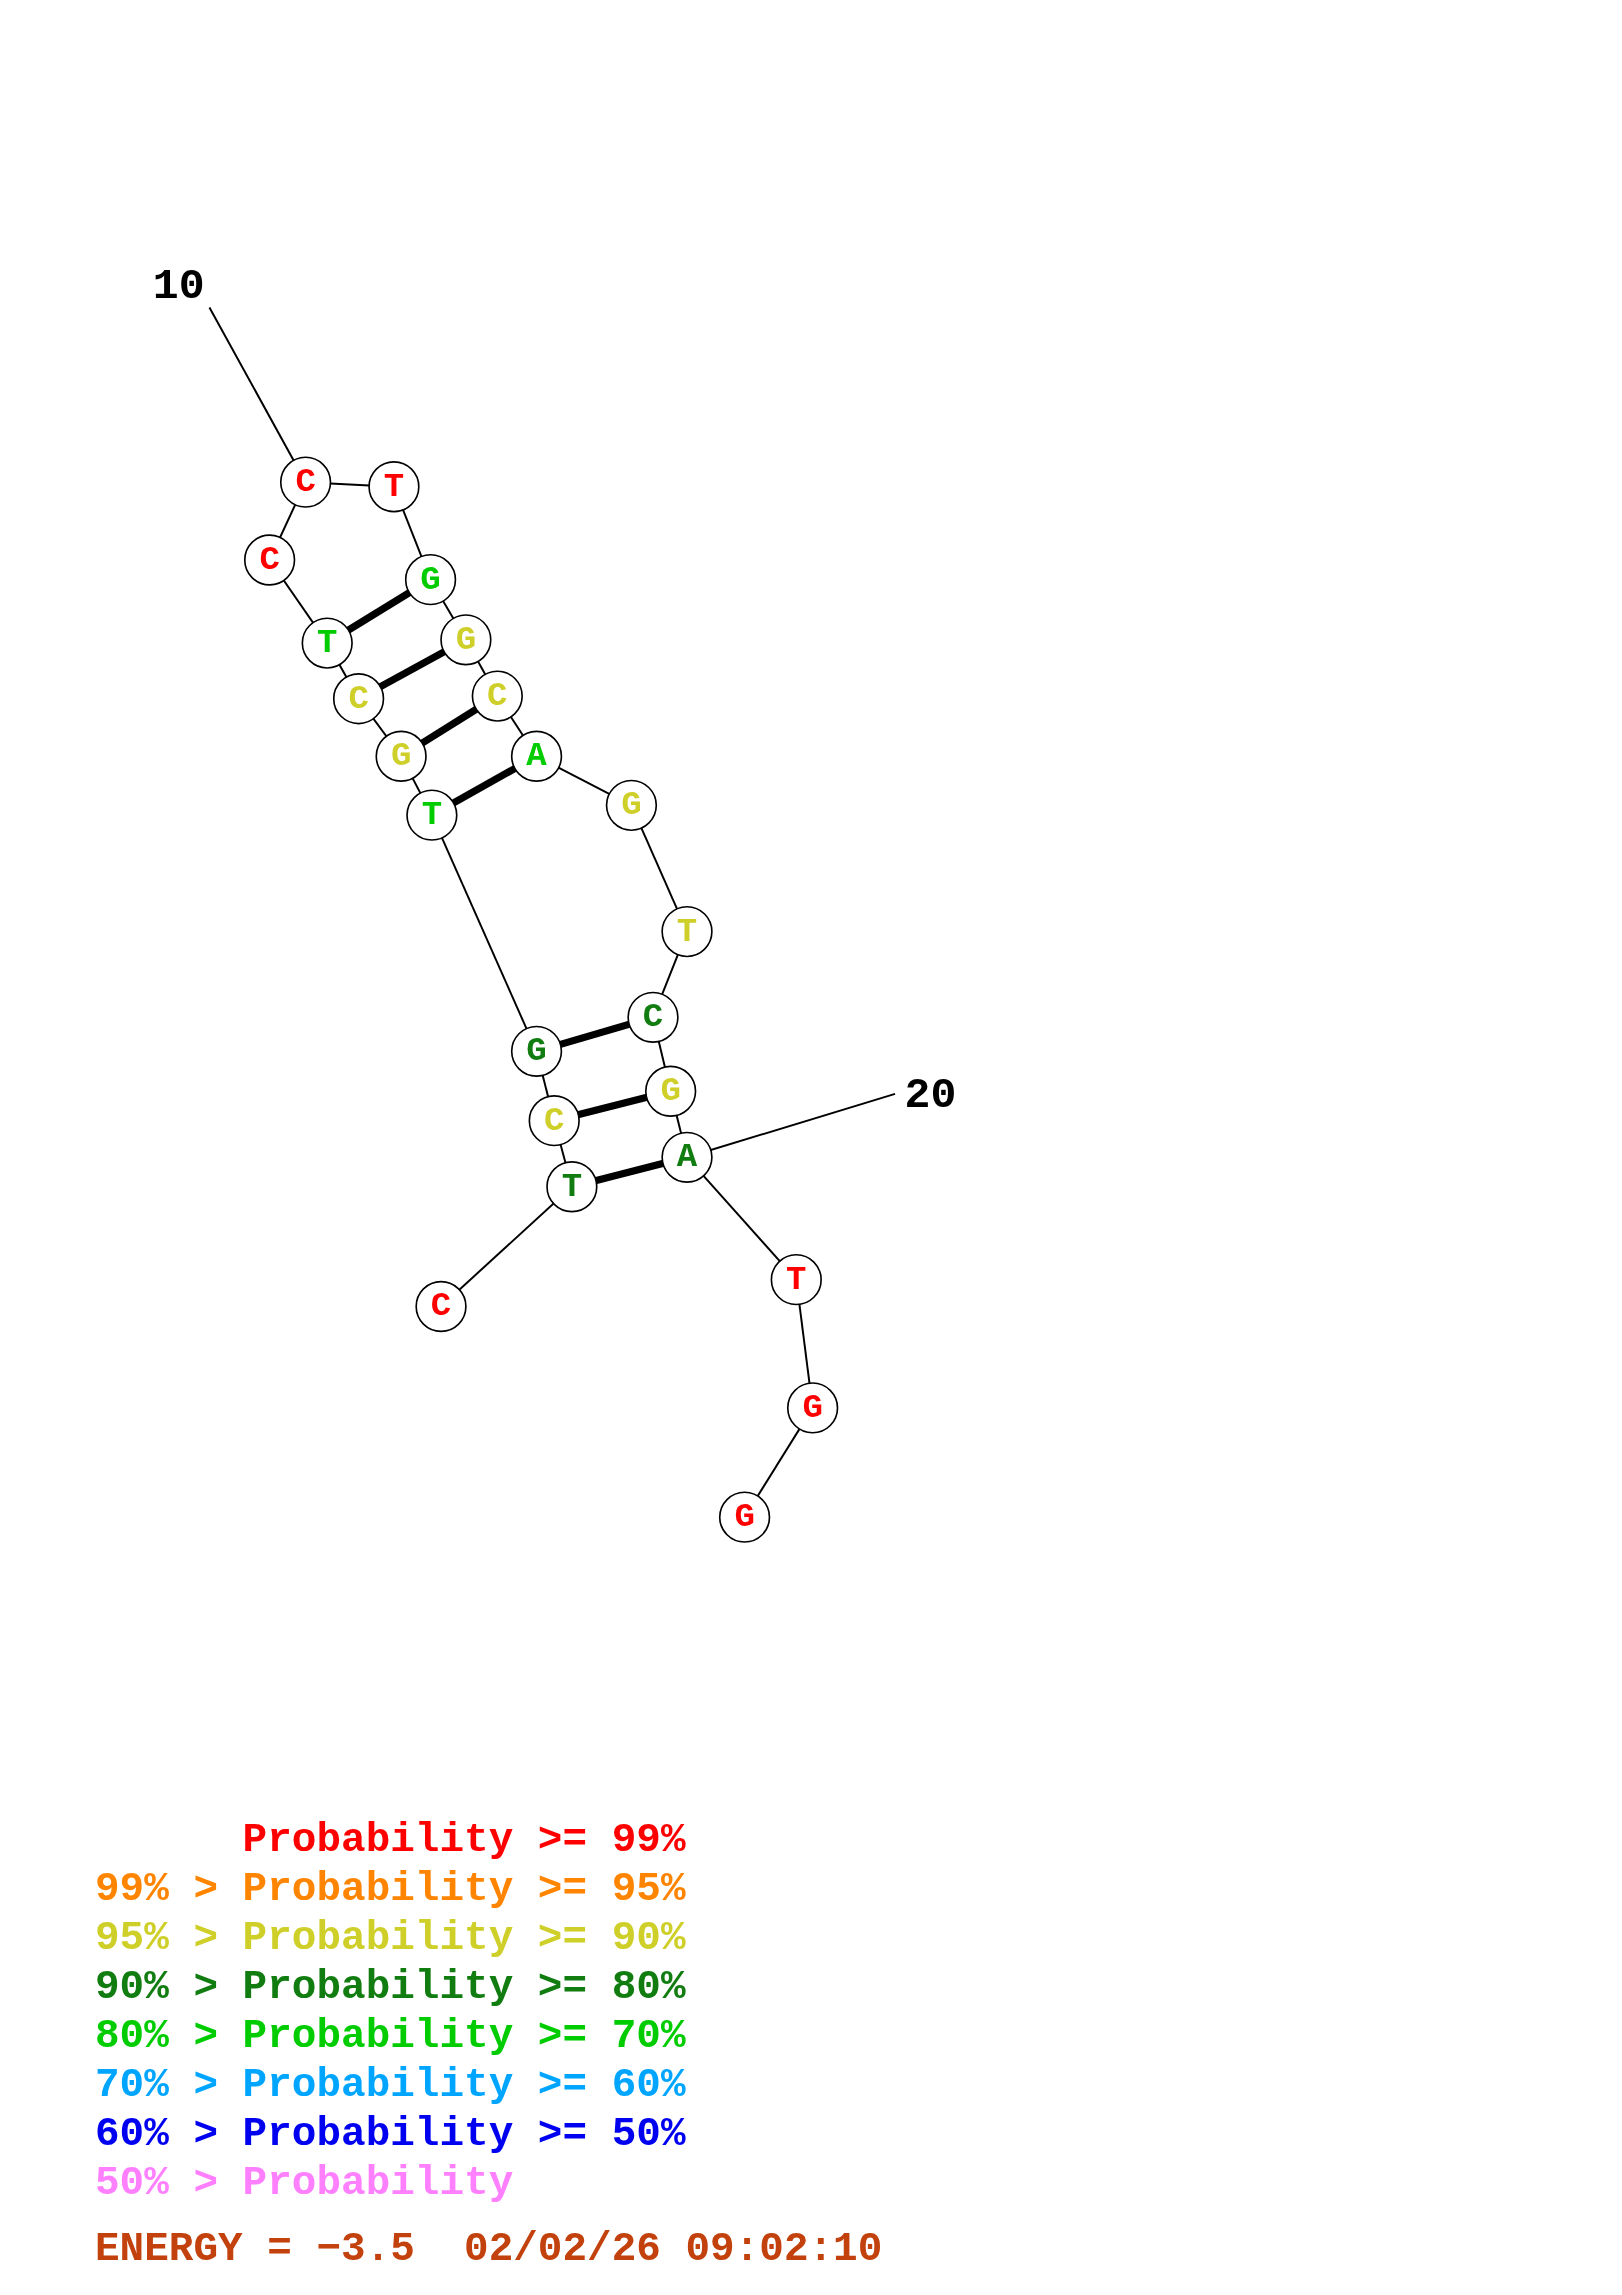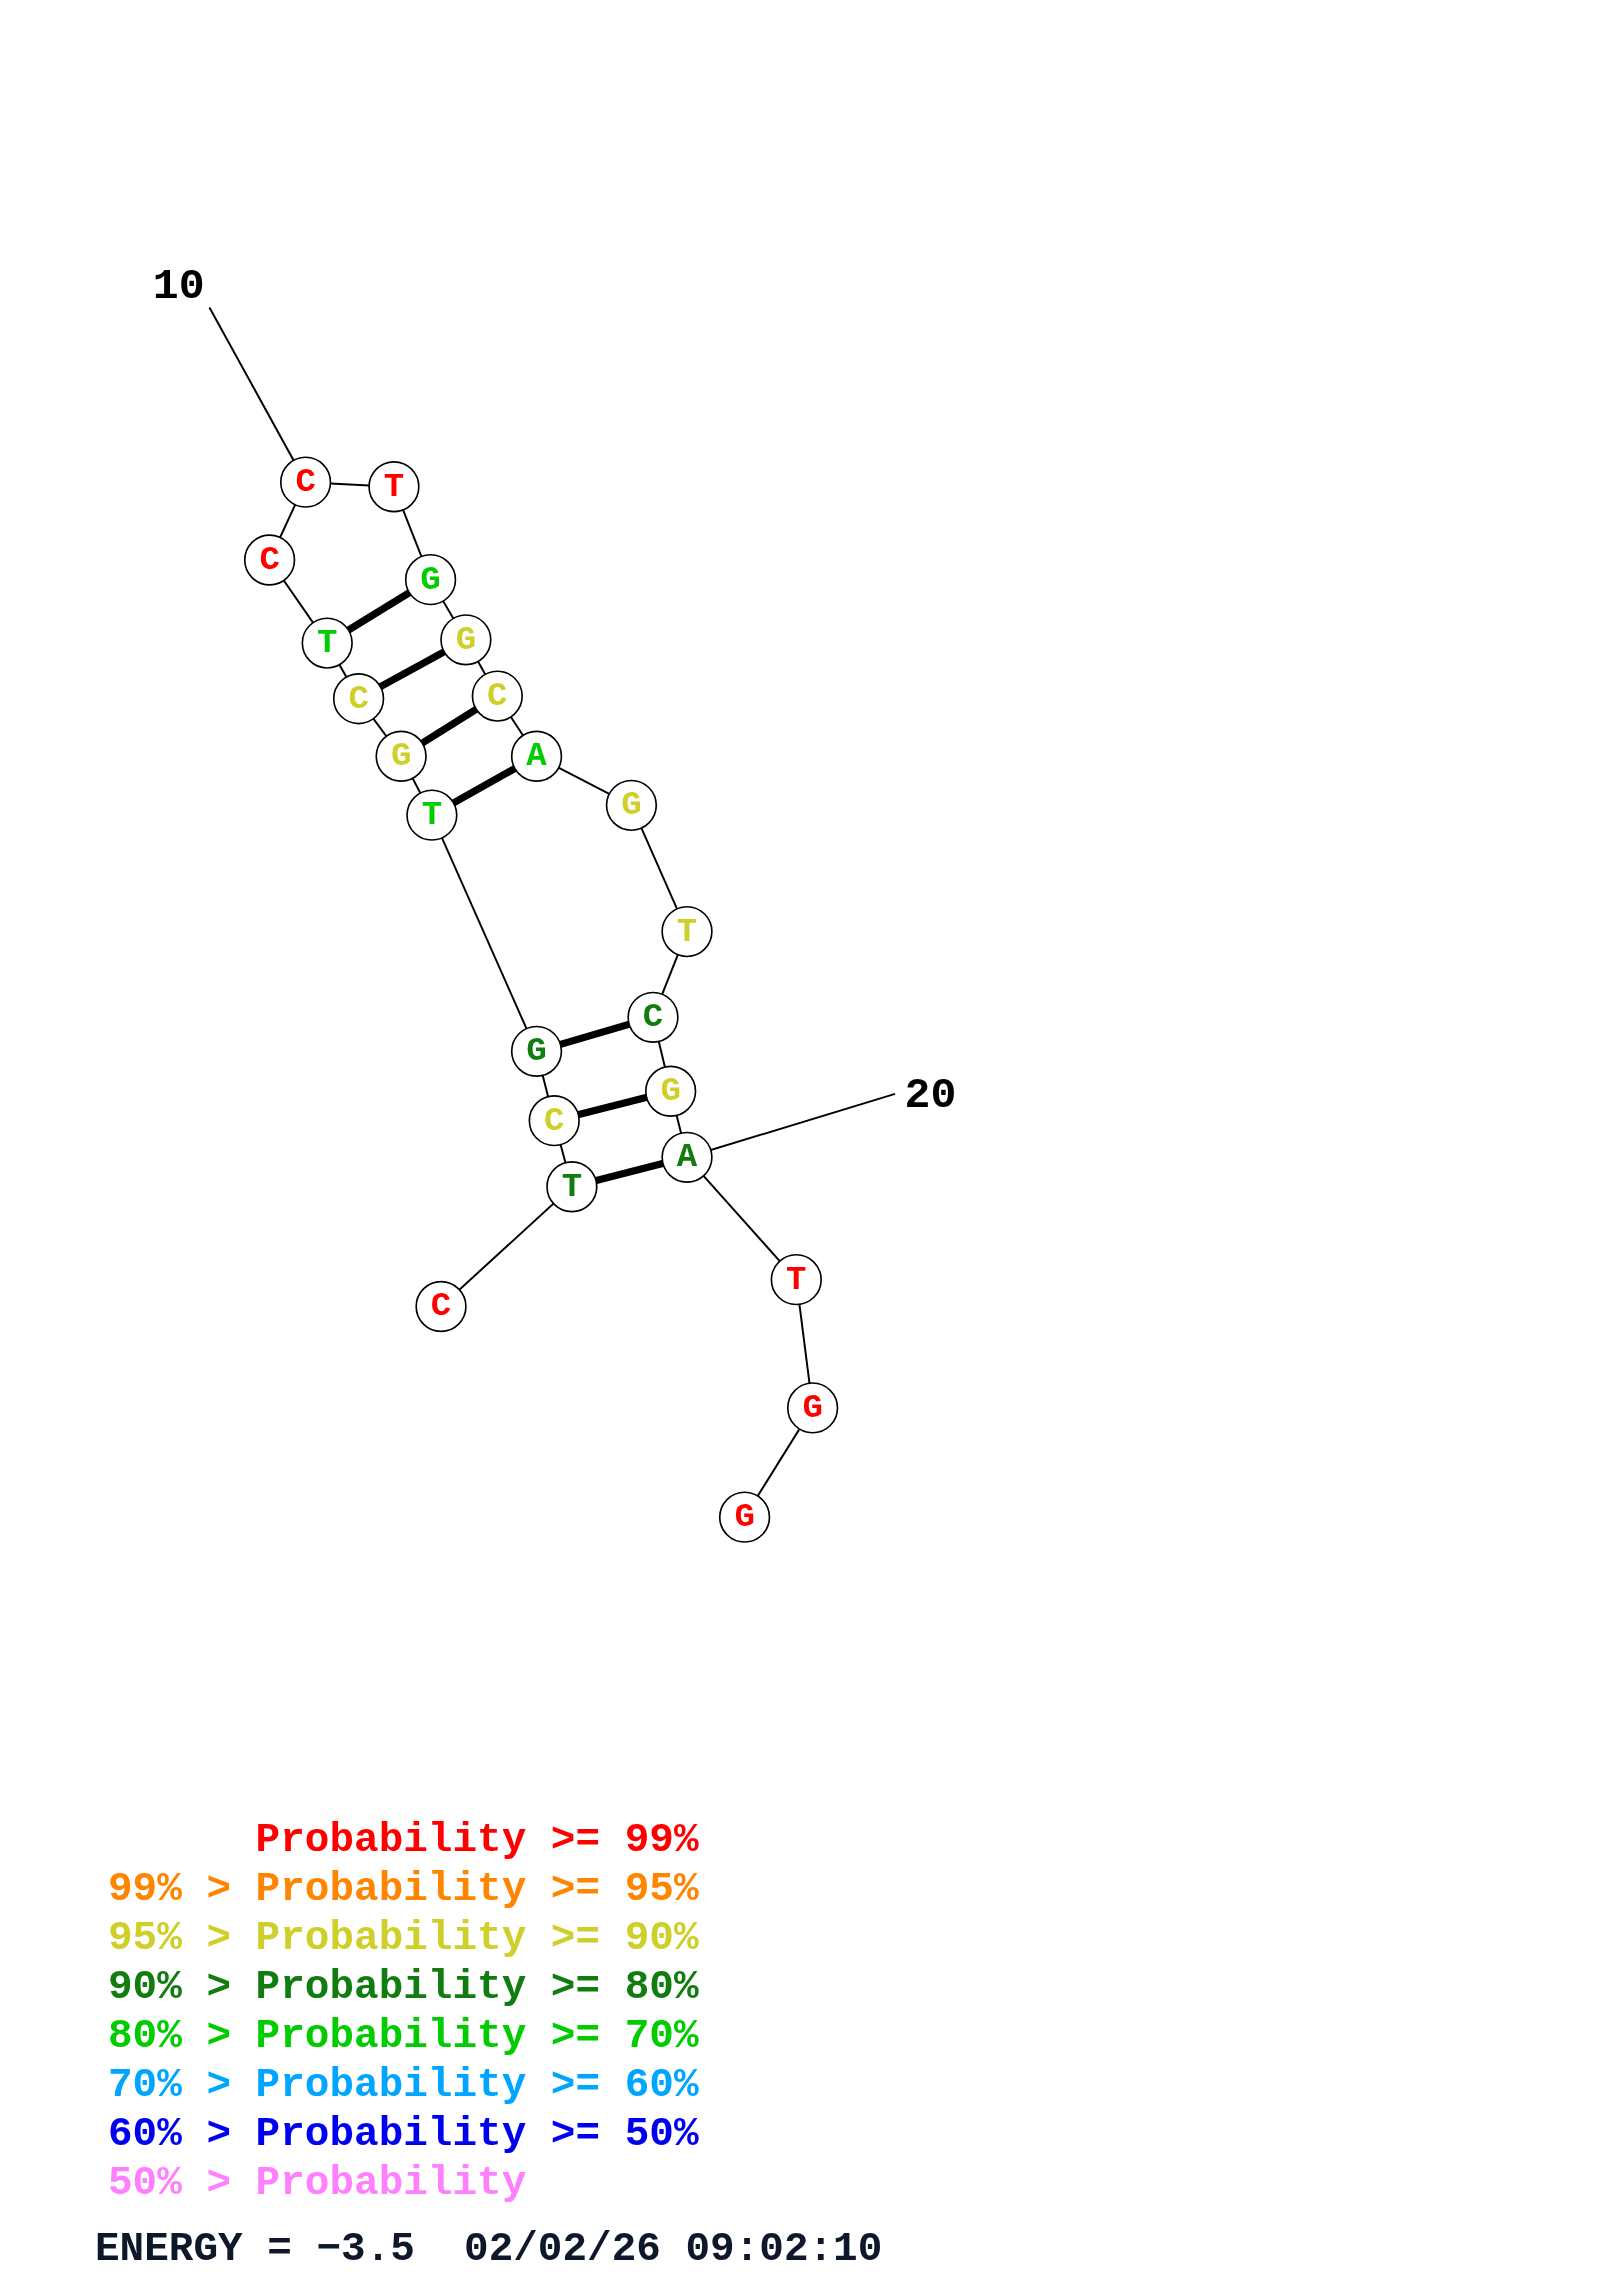--- a/index.html
+++ b/index.html
@@ -3,25 +3,25 @@
 <meta charset="utf-8">
 <style>
   html,body{margin:0;padding:0;background:#ffffff;}
   #page{position:relative;width:1622px;height:2295px;background:#ffffff;overflow:hidden;
         font-family:"Liberation Mono","DejaVu Sans Mono",monospace;}
   #structure-svg{position:absolute;left:0;top:0;width:1622px;height:2295px;}
   .nt{font-family:"Liberation Mono","DejaVu Sans Mono",monospace;font-weight:bold;font-size:52px;
       text-anchor:middle;dominant-baseline:central;}
   .numlabel{font-family:"Liberation Mono","DejaVu Sans Mono",monospace;font-weight:bold;font-size:66px;
       fill:#000000;text-anchor:middle;}
-  #legend{position:absolute;left:108px;top:1816px;font-weight:bold;font-size:41px;
+  #legend{position:absolute;left:95px;top:1816px;font-weight:bold;font-size:41px;
       line-height:49px;white-space:pre;}
   .legend-row{white-space:pre;}
   #energy-line{position:absolute;left:95px;top:2226px;font-weight:bold;font-size:41px;
-      color:#0f172a;white-space:pre;}
+      color:#c2410c;white-space:pre;}
 </style>
 </head>
 <body>
 
 <div id="page">
 
   <svg id="structure-svg" viewBox="0 0 2479 3508" xmlns="http://www.w3.org/2000/svg">
       <line x1="674" y1="1997" x2="874" y2="1814" stroke="#000000" stroke-width="3"></line>
       <line x1="874" y1="1814" x2="847" y2="1713" stroke="#000000" stroke-width="3"></line>
       <line x1="847" y1="1713" x2="820" y2="1607" stroke="#000000" stroke-width="3"></line>

